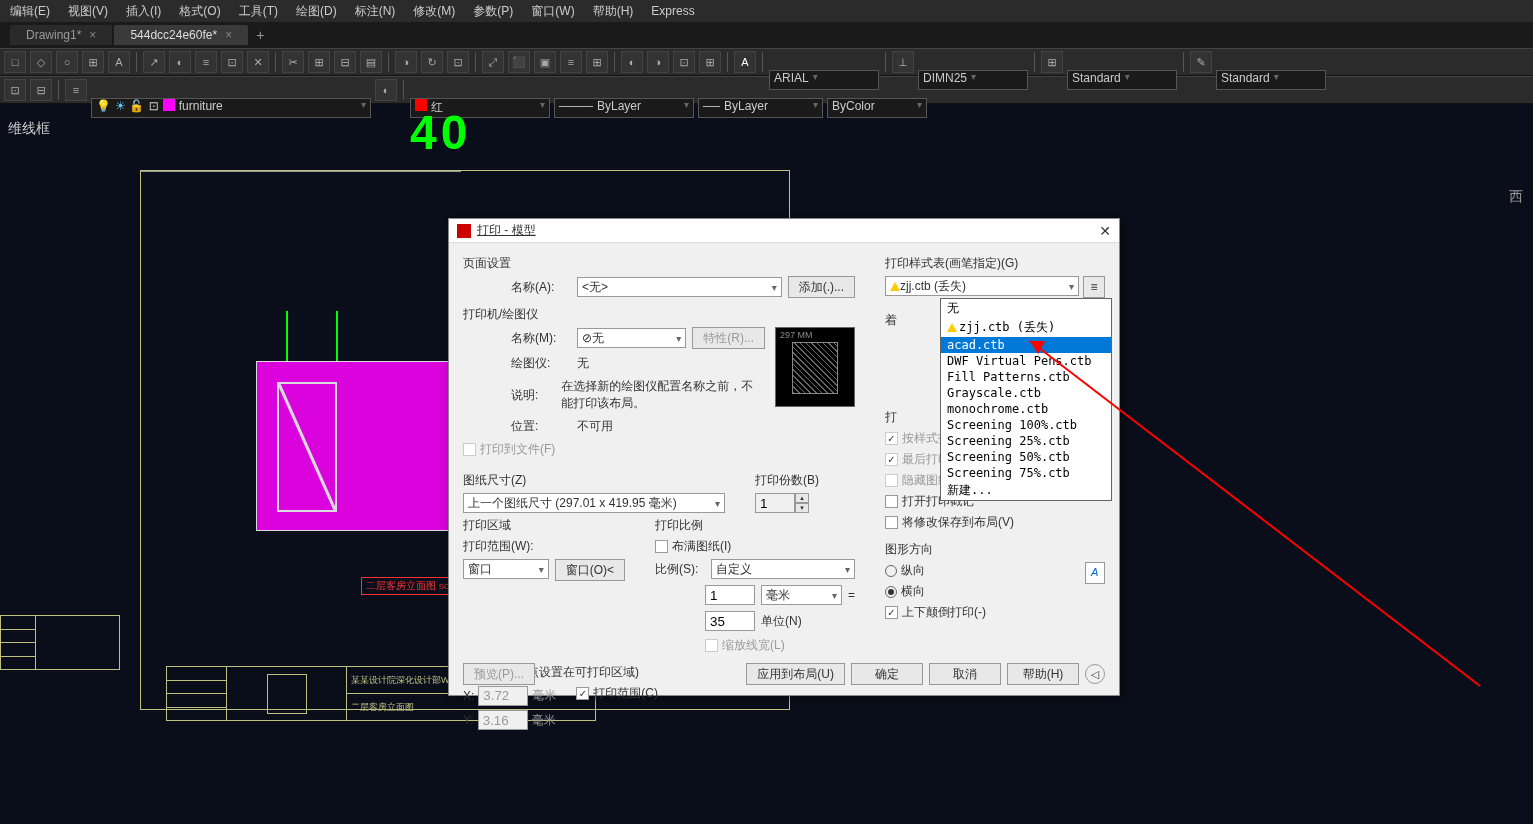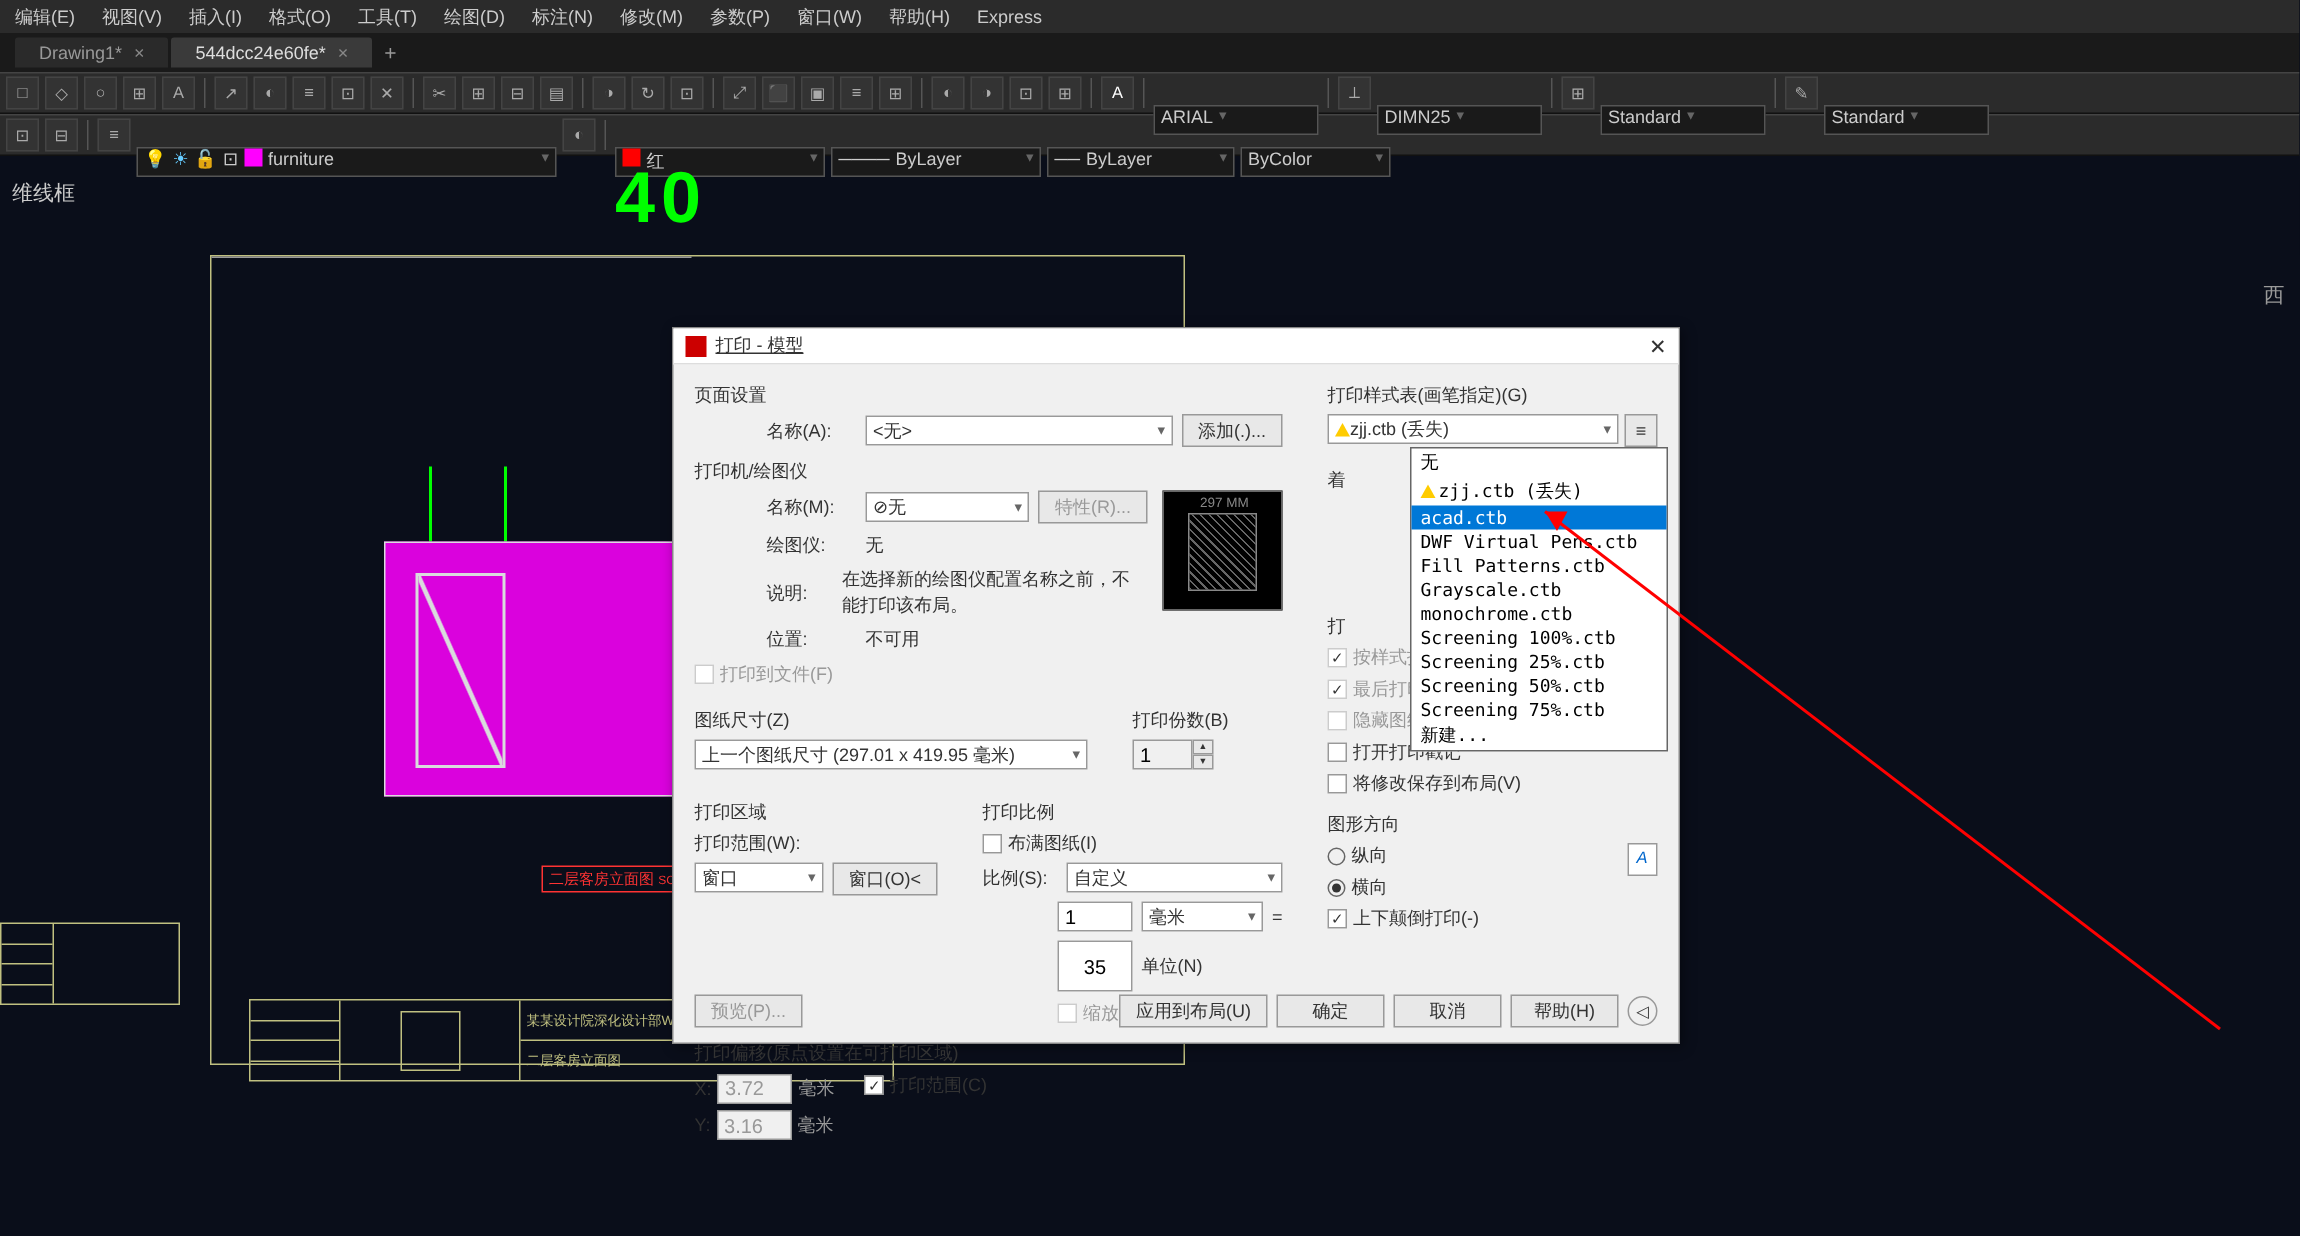--- a/index.html
+++ b/index.html
@@ -63,21 +63,21 @@
 .section-title { font-size: 12px; margin-bottom: 4px; color: #333; }
 .field-row { display: flex; align-items: center; margin-bottom: 6px; gap: 6px; }
 .field-label { width: 60px; margin-left: 48px; }
 .field-input { flex: 1; height: 20px; border: 1px solid #999; background: #fff; padding: 0 4px; display: flex; align-items: center; justify-content: space-between; }
 .down-arrow { color: #666; font-size: 10px; }
 .btn { height: 22px; border: 1px solid #999; background: #e8e8e8; padding: 0 10px; display: flex; align-items: center; cursor:default; }
 .btn.disabled { color: #999; }
 
 .preview-box { width: 80px; height: 80px; background: #000; border: 1px solid #666; position: relative; }
 .preview-inner { position:absolute; top:14px; left:16px; width:46px; height:52px; border:1px solid #888; background: repeating-linear-gradient(45deg, #666, #666 1px, #000 1px, #000 4px); }
-.preview-label { position:absolute; top:2px; left:24px; color:#888; font-size:9px; }
+.preview-label { position:absolute; top:2px; left:4px; color:#888; font-size:9px; }
 
 .checkbox-row { display: flex; align-items: center; gap: 4px; margin-bottom: 4px; }
 .checkbox { width: 13px; height: 13px; border: 1px solid #999; background: #fff; display:inline-flex; align-items:center; justify-content:center; font-size:10px; }
 .checkbox.checked::after { content: '✓'; color: #333; }
 .checkbox.disabled { color:#aaa; border-color:#ccc; }
 .radio { width: 12px; height: 12px; border: 1px solid #666; border-radius: 50%; display:inline-flex; align-items:center; justify-content:center; }
 .radio.checked::after { content:''; width:6px; height:6px; background:#333; border-radius:50%; }
 
 .spinner { display:flex; align-items:center; }
 .spinner input { width:40px; height:20px; border:1px solid #999; padding:0 4px; text-align:left; }
@@ -344,21 +344,21 @@
           <div class="spinner">
             <input readonly="" style="background: rgb(240, 240, 240);" value="1">
             <div class="spinner-btns">
                 <div>▴</div>
                 <div>▾</div>
               </div>
           </div>
         </div>
       </div>
 
-      <div style="display:flex; gap:30px; margin-top:20px;">
+      <div style="display:flex; gap:30px; margin-top:4px;">
         <div style="flex:1">
           <div class="section-title">打印区域</div>
           <div style="margin-bottom:4px">打印范围(W):</div>
           <div style="display:flex; gap:6px;">
             <div class="field-input" style="width:90px">
                 <span>窗口</span>
                 <span class="down-arrow">▾</span>
               </div>
             <div class="btn">窗口(O)&lt;</div>
           </div>
@@ -378,21 +378,21 @@
             </div>
           <div class="field-row" style="padding-left:50px">
               <input style="width: 50px; height: 20px; border: 1px solid rgb(153, 153, 153); padding: 0px 4px;" value="1">
               <div class="field-input" style="width:60px">
                 <span>毫米</span>
                 <span class="down-arrow">▾</span>
               </div>
               <span>=</span>
             </div>
           <div class="field-row" style="padding-left:50px">
-              <input style="width: 50px; height: 34px; border: 1px solid rgb(153, 153, 153); padding: 0px 4px; text-align: center;" value="35">
+              <input style="width: 50px; height: 20px; border: 1px solid rgb(153, 153, 153); padding: 0px 4px;" value="35">
               <span>单位(N)</span>
             </div>
           <div class="checkbox-row" style="padding-left:50px">
               <span class="checkbox disabled"></span>
               <span style="color:#999">缩放线宽(L)</span>
             </div>
         </div>
       </div>
 
       <div style="margin-top:6px">

